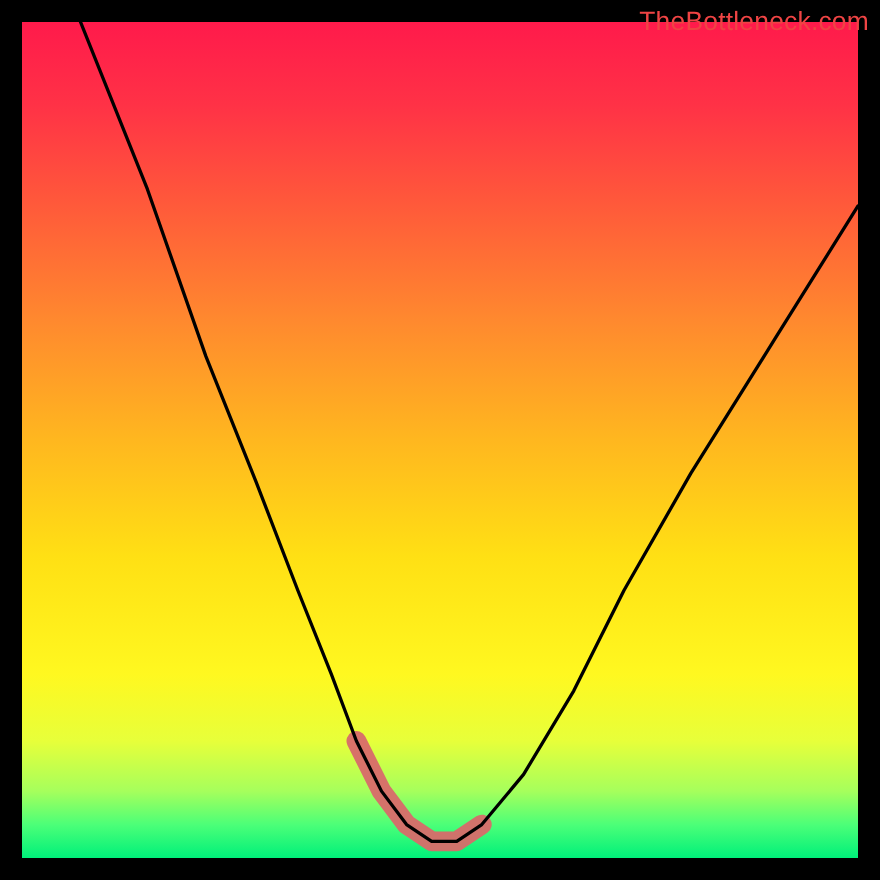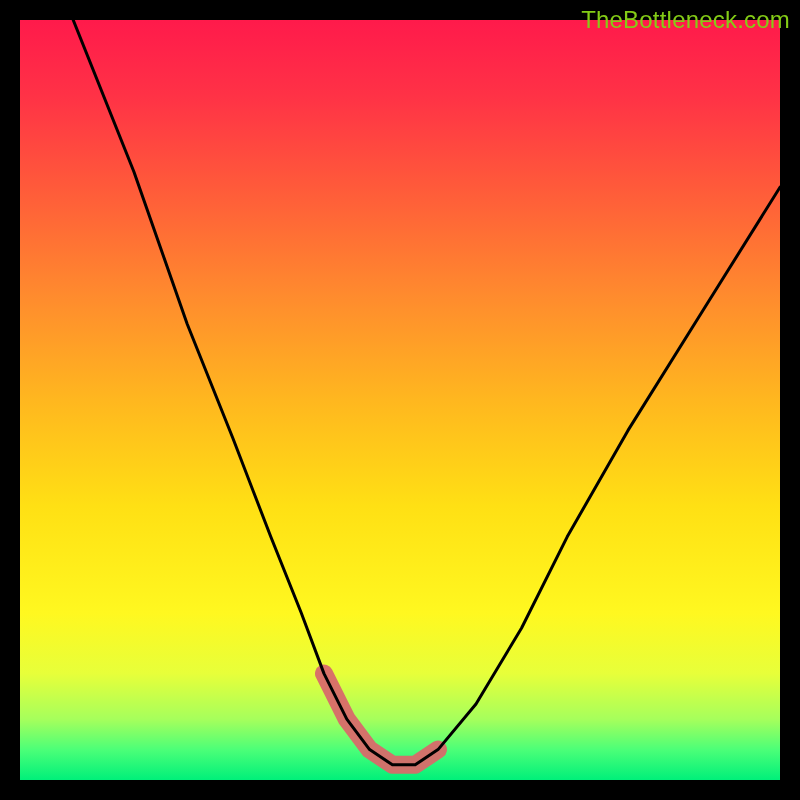--- a/index.html
+++ b/index.html
@@ -14,21 +14,21 @@
   .stage {
     position: relative;
     width: 800px;
     height: 800px;
     background: #000;
   }
   .attribution {
     position: absolute;
     top: 6px;
     right: 10px;
-    color: #84cc16;
+    color: #ef4444;
     font-size: 24px;
     letter-spacing: 0.2px;
     z-index: 5;
     margin-left: 12px;
   }
   .plot-area {
     position: absolute;
     left: 20px;
     top: 20px;
     width: 760px;

